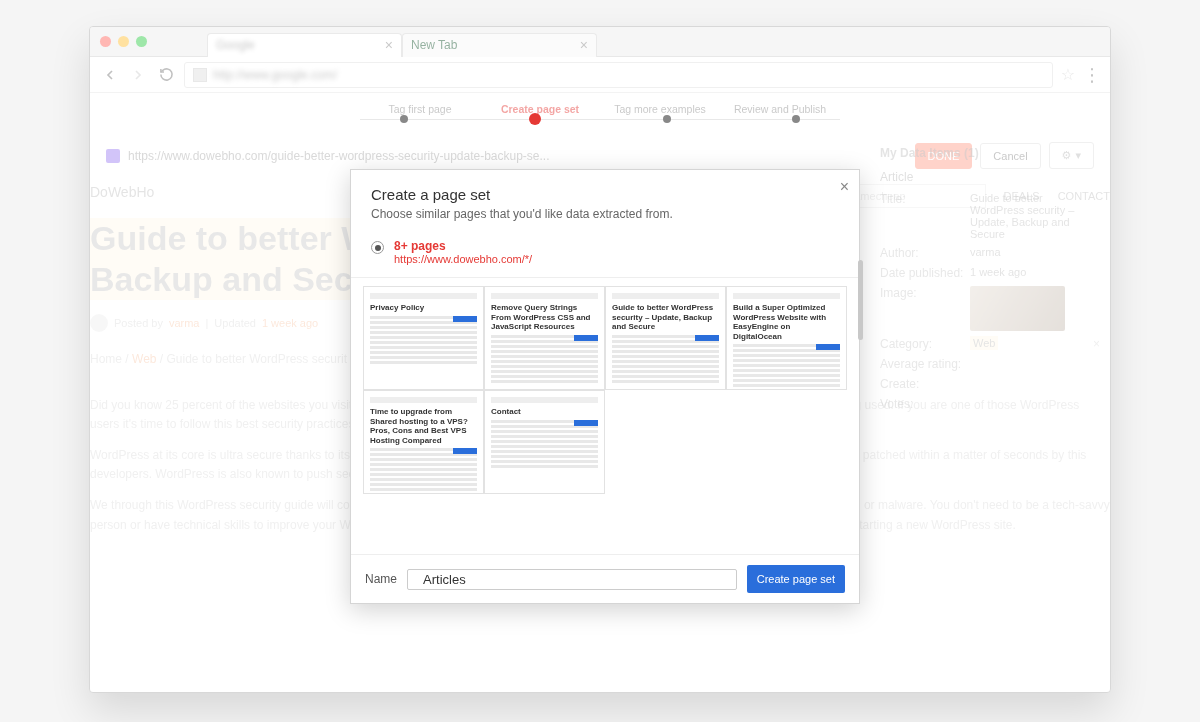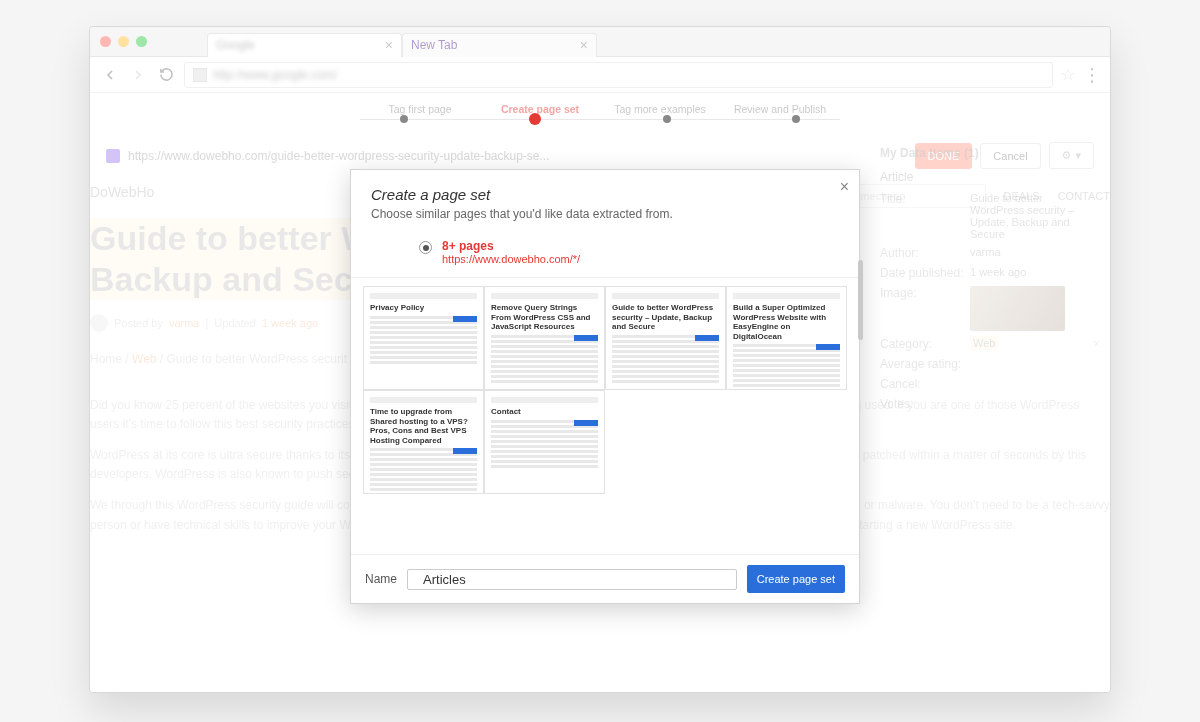--- a/index.html
+++ b/index.html
@@ -37,21 +37,21 @@
     background:#f7f7f7;
     border-radius: 4px 4px 0 0;
     display:flex; align-items:center;
     padding: 0 8px; font-size: 12px; color:#555;
     margin-top:6px;
     border:1px solid #d0d0d0; border-bottom:none;
     position: relative;
   }
   .tab.active { background:#fff; }
   .tab .label { flex:1; filter: blur(2px); color:#888;}
-  .tab .label.clear{filter:none;color:#4c1d95;}
+  .tab .label.clear{filter:none;color:#14532d;}
   .tab .x { font-size:14px;color:#888;}
   
   .addrrow{
     height: 36px; display:flex; align-items:center;
     padding: 0 10px; gap:8px; border-bottom:1px solid #e5e5e5;
   }
   .navbtn{width:20px;height:20px;display:flex;align-items:center;justify-content:center;color:#777;}
   .navbtn.disabled{color:#ccc;}
   .addrfield{
     flex:1; height:26px; border:1px solid #ddd; border-radius:3px;
@@ -121,25 +121,25 @@
   .overlay-scrim{position:absolute;inset:0;background:rgba(255,255,255,0.55);}
   .modal{
     position:absolute;left:260px;top:142px;
     width:510px;height:435px;
     background:#fff;border:1px solid #d5d5d5;
     box-shadow:0 6px 24px rgba(0,0,0,0.18);
     display:flex;flex-direction:column;
   }
   .modal .scroll{position:absolute;right:-4px;top:90px;width:5px;height:80px;background:#c8c8c8;border-radius:3px;}
   .modal-head{padding:16px 20px 8px;}
-  .modal-title{font-size:15px;color:#333;font-weight:500;font-style:italic;}
+  .modal-title{font-size:15px;color:#333;font-weight:500;}
   .modal-sub{font-size:12px;color:#666;margin-top:4px;}
   .modal-x{position:absolute;right:10px;top:8px;color:#888;font-size:16px;}
 
-  .choices{display:flex;padding:10px 20px 12px;gap:20px;margin-left:48px;}
+  .choices{display:flex;padding:10px 20px 12px;gap:20px;}
   .choice{display:flex;align-items:flex-start;gap:10px;}
   .radio{width:13px;height:13px;border:1px solid #999;border-radius:50%;margin-top:2px;display:flex;align-items:center;justify-content:center;}
   .radio .inner{width:6px;height:6px;border-radius:50%;}
   .radio.sel .inner{background:#555;}
   .choice .lab{font-size:12px;color:#e53935;font-weight:600;}
   .choice .sub{font-size:11px;color:#e53935;}
   .choice.alt .lab{color:#555;}
   .choice.alt .sub{color:#888;}
 
   .thumbs{flex:1;overflow:hidden;border-top:1px solid #eee;border-bottom:1px solid #eee;padding:8px 12px;}
@@ -286,21 +286,21 @@
       </div>
     <div class="row" style="position:relative;">
         <div class="k">Category:</div>
         <div class="v"><span class="cat">Web</span></div>
         <span class="x">×</span>
       </div>
     <div class="row">
         <div class="k">Average rating:</div>
       </div>
     <div class="row">
-        <div class="k">Cancel:</div>
+        <div class="k">Create:</div>
       </div>
     <div class="row">
         <div class="k">Votes:</div>
       </div>
   </div>
 
   <div class="overlay-scrim"></div>
 
   <div class="modal">
     <div class="scroll"></div>

